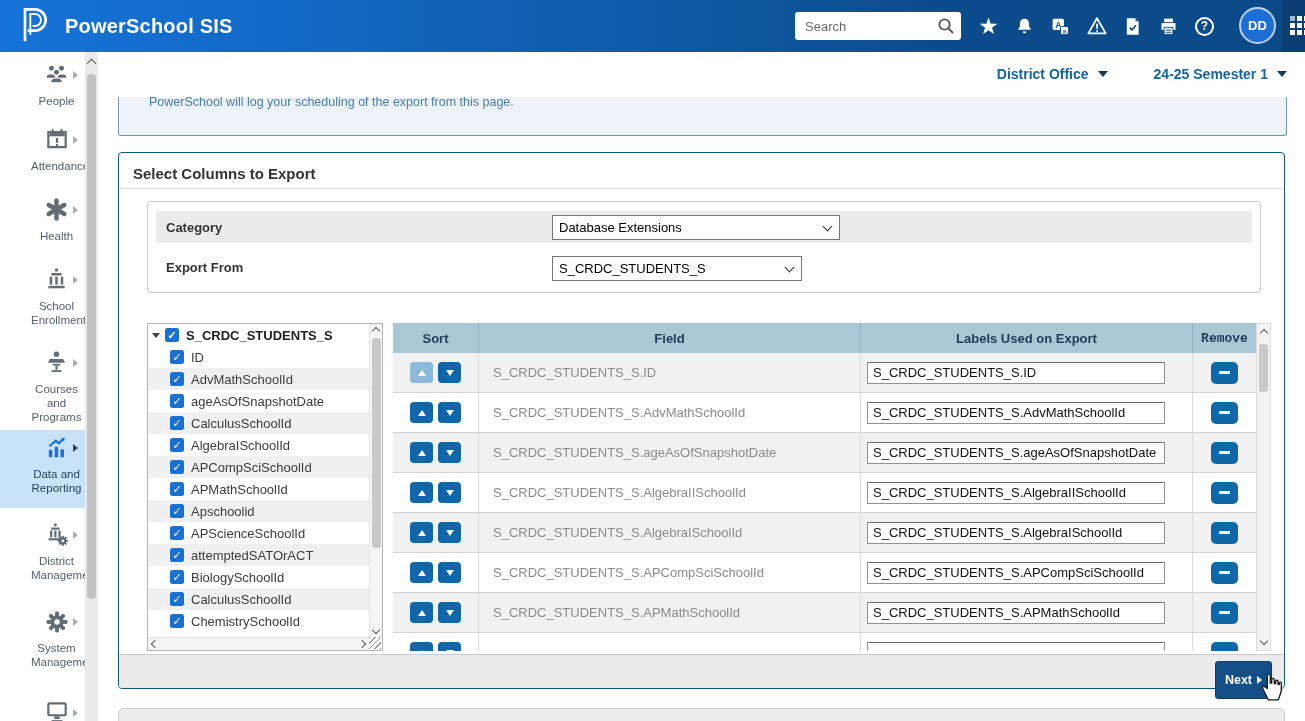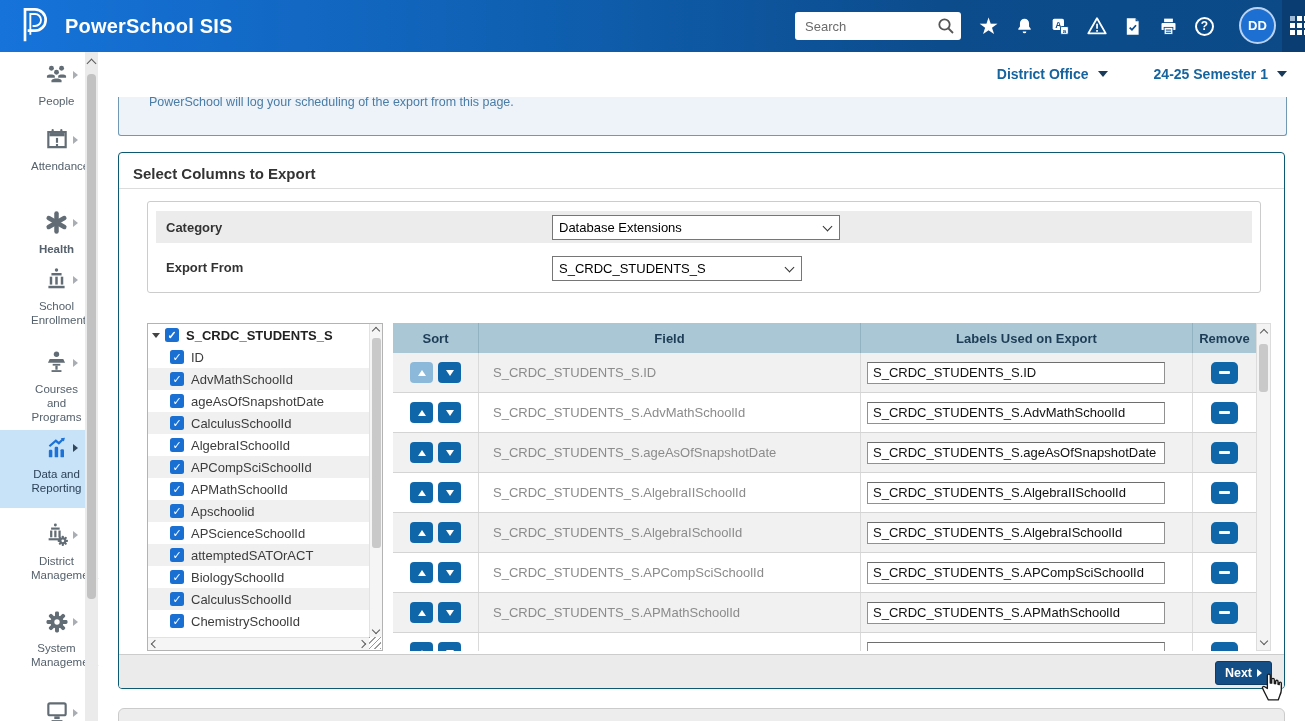--- a/index.html
+++ b/index.html
@@ -101,21 +101,21 @@
   .vscroll .chev-down { position:absolute; left:3px; bottom:4px; width:6px; height:6px; }
   .v-thumb { position:absolute; left:2px; width:9px; background:#c9c9c9; border-radius:3px; }
   .hscroll { position:absolute; left:0; right:13px; bottom:0; height:13px; background:#f5f5f5; border-top:1px solid #e2e2e2; }
   .hscroll .chev-left { position:absolute; left:4px; top:3px; width:6px; height:6px; }
   .hscroll .chev-right { position:absolute; right:4px; top:3px; width:6px; height:6px; }
   
   .grid-box { position:absolute; left:274px; top:170px; width:878px; height:328px; overflow:hidden; background:#fff; }
   .g-header { display:flex; height:30px; background:#aac7d6; align-items:center; width:863px; }
   .g-header .hcell { font-size:13px; font-weight:bold; color:#1d3c55; text-align:center; height:100%;
     display:flex; align-items:center; justify-content:center; border-right:1px solid #92b2c2; }
-  .hc-sort { width:86px; } .hc-field { width:382px; } .hc-label { width:332px; } .hc-remove { width:63px; border-right:none !important; }
+  .hc-sort { width:86px; } .hc-field { width:382px; } .hc-label { width:332px; } .hc-remove { width:63px; border-right:none !important;font-family:Liberation Mono, monospace; }
   .g-row { display:flex; height:40px; background:#fff; border-bottom:1px solid #d4d4d4; width:863px; }
   .g-row.alt { background:#f1f1f1; }
   .gcell { height:100%; display:flex; align-items:center; border-right:1px solid #dadada; }
   .c-sort { width:86px; justify-content:center; gap:5px; }
   .c-field { width:382px; font-size:13px; color:#8b8b8b; padding-left:14px; }
   .c-label { width:332px; }
   .c-label input { width:298px; height:22px; margin-left:6px; border:1px solid #919191; border-top-color:#6e6e6e;
     font-size:13px; padding:1px 5px; color:#111; font-family:inherit; background:#fff; }
   .c-remove { width:63px; justify-content:center; border-right:none; }
   .sbtn { width:23px; height:21px; background:#0f67a9; border:none; border-radius:4px;
@@ -126,21 +126,21 @@
   .rbtn { width:27px; height:22px; background:#0f67a9; border:none; border-radius:5px; position:relative; cursor:pointer; }
   .rbtn::after { content:""; position:absolute; left:8px; top:9.5px; width:11px; height:3px; background:#fff; border-radius:1px; }
   .g-scroll { position:absolute; right:0; top:0; width:15px; height:328px; background:#f3f3f3; border:1px solid #dcdcdc; }
   .g-scroll .chev-up { position:absolute; left:4px; top:6px; width:6px; height:6px; }
   .g-scroll .chev-down { position:absolute; left:4px; bottom:6px; width:6px; height:6px; }
   .g-scroll .v-thumb { top:20px; height:48px; left:2px; width:9px; }
   
   .panel-footer { position:absolute; left:0; right:0; bottom:0; height:34px; background:#ebebeb;
     border-top:1px solid #cccccc; border-radius:0 0 3px 3px; }
   .next-btn { position:absolute; right:12px; top:6px; background:#134f86; border:1px solid #0e3c66;
-    color:#fff; font-size:12.5px; font-weight:bold; padding:4px 9px; border-radius:3px;
+    color:#fff; font-size:12.5px; font-weight:bold; padding:11px 9px; border-radius:3px;
     display:flex; align-items:center; gap:5px; cursor:pointer; font-family:inherit; }
   .next-tri { width:0; height:0; border-top:4px solid transparent; border-bottom:4px solid transparent; border-left:5px solid #fff; }
   .next-section-bar { position:absolute; left:20px; top:656px; width:1167px; height:20px;
     background:#ededed; border:1px solid #cbcbcb; border-radius:6px 6px 0 0; }
   .cursor { position:absolute; left:1258px; top:671px; z-index:50; pointer-events:none; }
 </style>
 </head>
 <body>
 
 <div class="app">
@@ -242,21 +242,21 @@
             <path d="M4 5.5h16v14H4z" fill="none" stroke="currentColor" stroke-width="2"></path>
             <path d="M5 6.5h14v3H5z"></path>
             <rect x="7" y="2.8" width="2" height="4.2" rx="1"></rect>
             <rect x="15" y="2.8" width="2" height="4.2" rx="1"></rect>
             <rect x="11" y="11" width="2" height="4.5"></rect>
             <rect x="11" y="16.6" width="2" height="2"></rect>
           </svg></span>
       <span class="s-label">Attendance</span>
       <span class="side-arrow"></span>
     </div>
-      <div class="side-item" style="top: 153px; height: 62px; font-weight: bold;">
+      <div class="side-item" style="top: 140px; height: 62px;">
       <span class="s-icon"><svg width="27" height="27" viewBox="0 0 24 24" fill="currentColor">
             <g transform="translate(12,12)">
               <rect x="-2" y="-10" width="4" height="20" rx="2"></rect>
               <rect x="-2" y="-10" width="4" height="20" rx="2" transform="rotate(60)"></rect>
               <rect x="-2" y="-10" width="4" height="20" rx="2" transform="rotate(120)"></rect>
             </g>
           </svg></span>
       <span class="s-label">Health</span>
       <span class="side-arrow"></span>
     </div>

